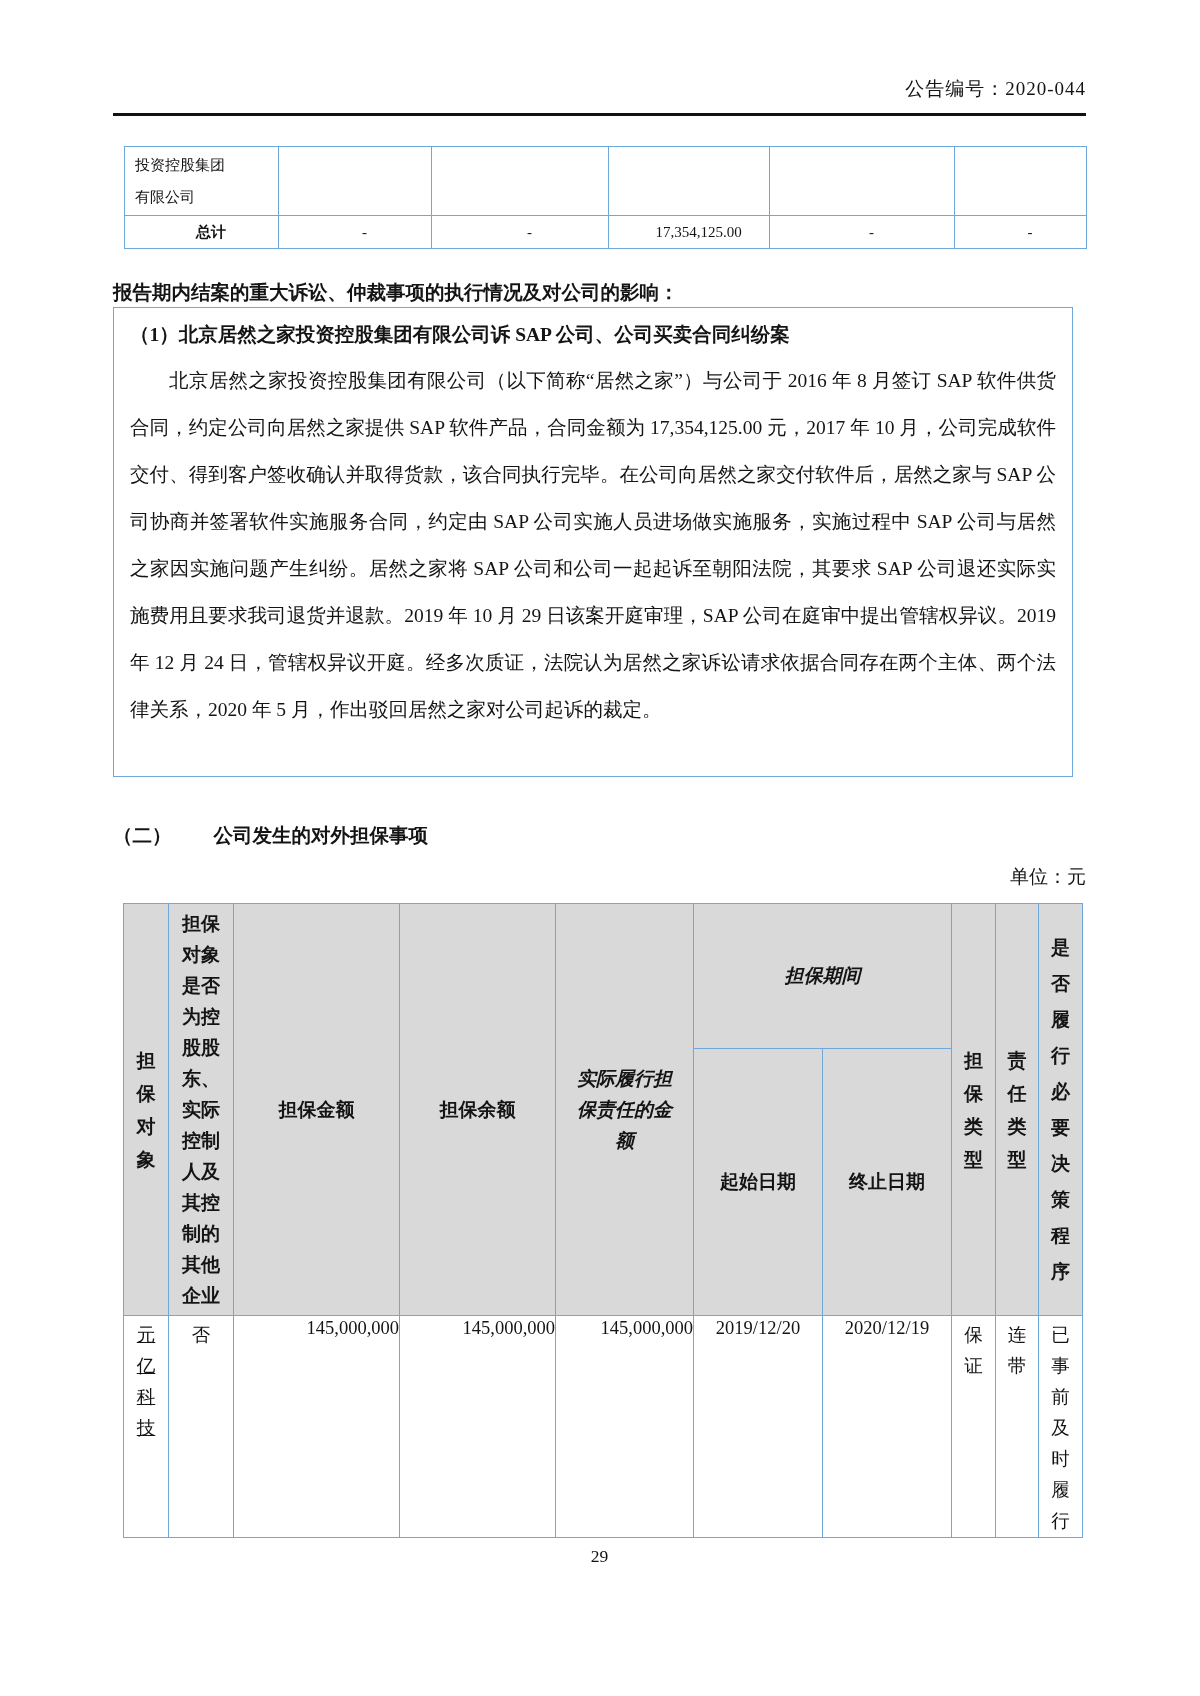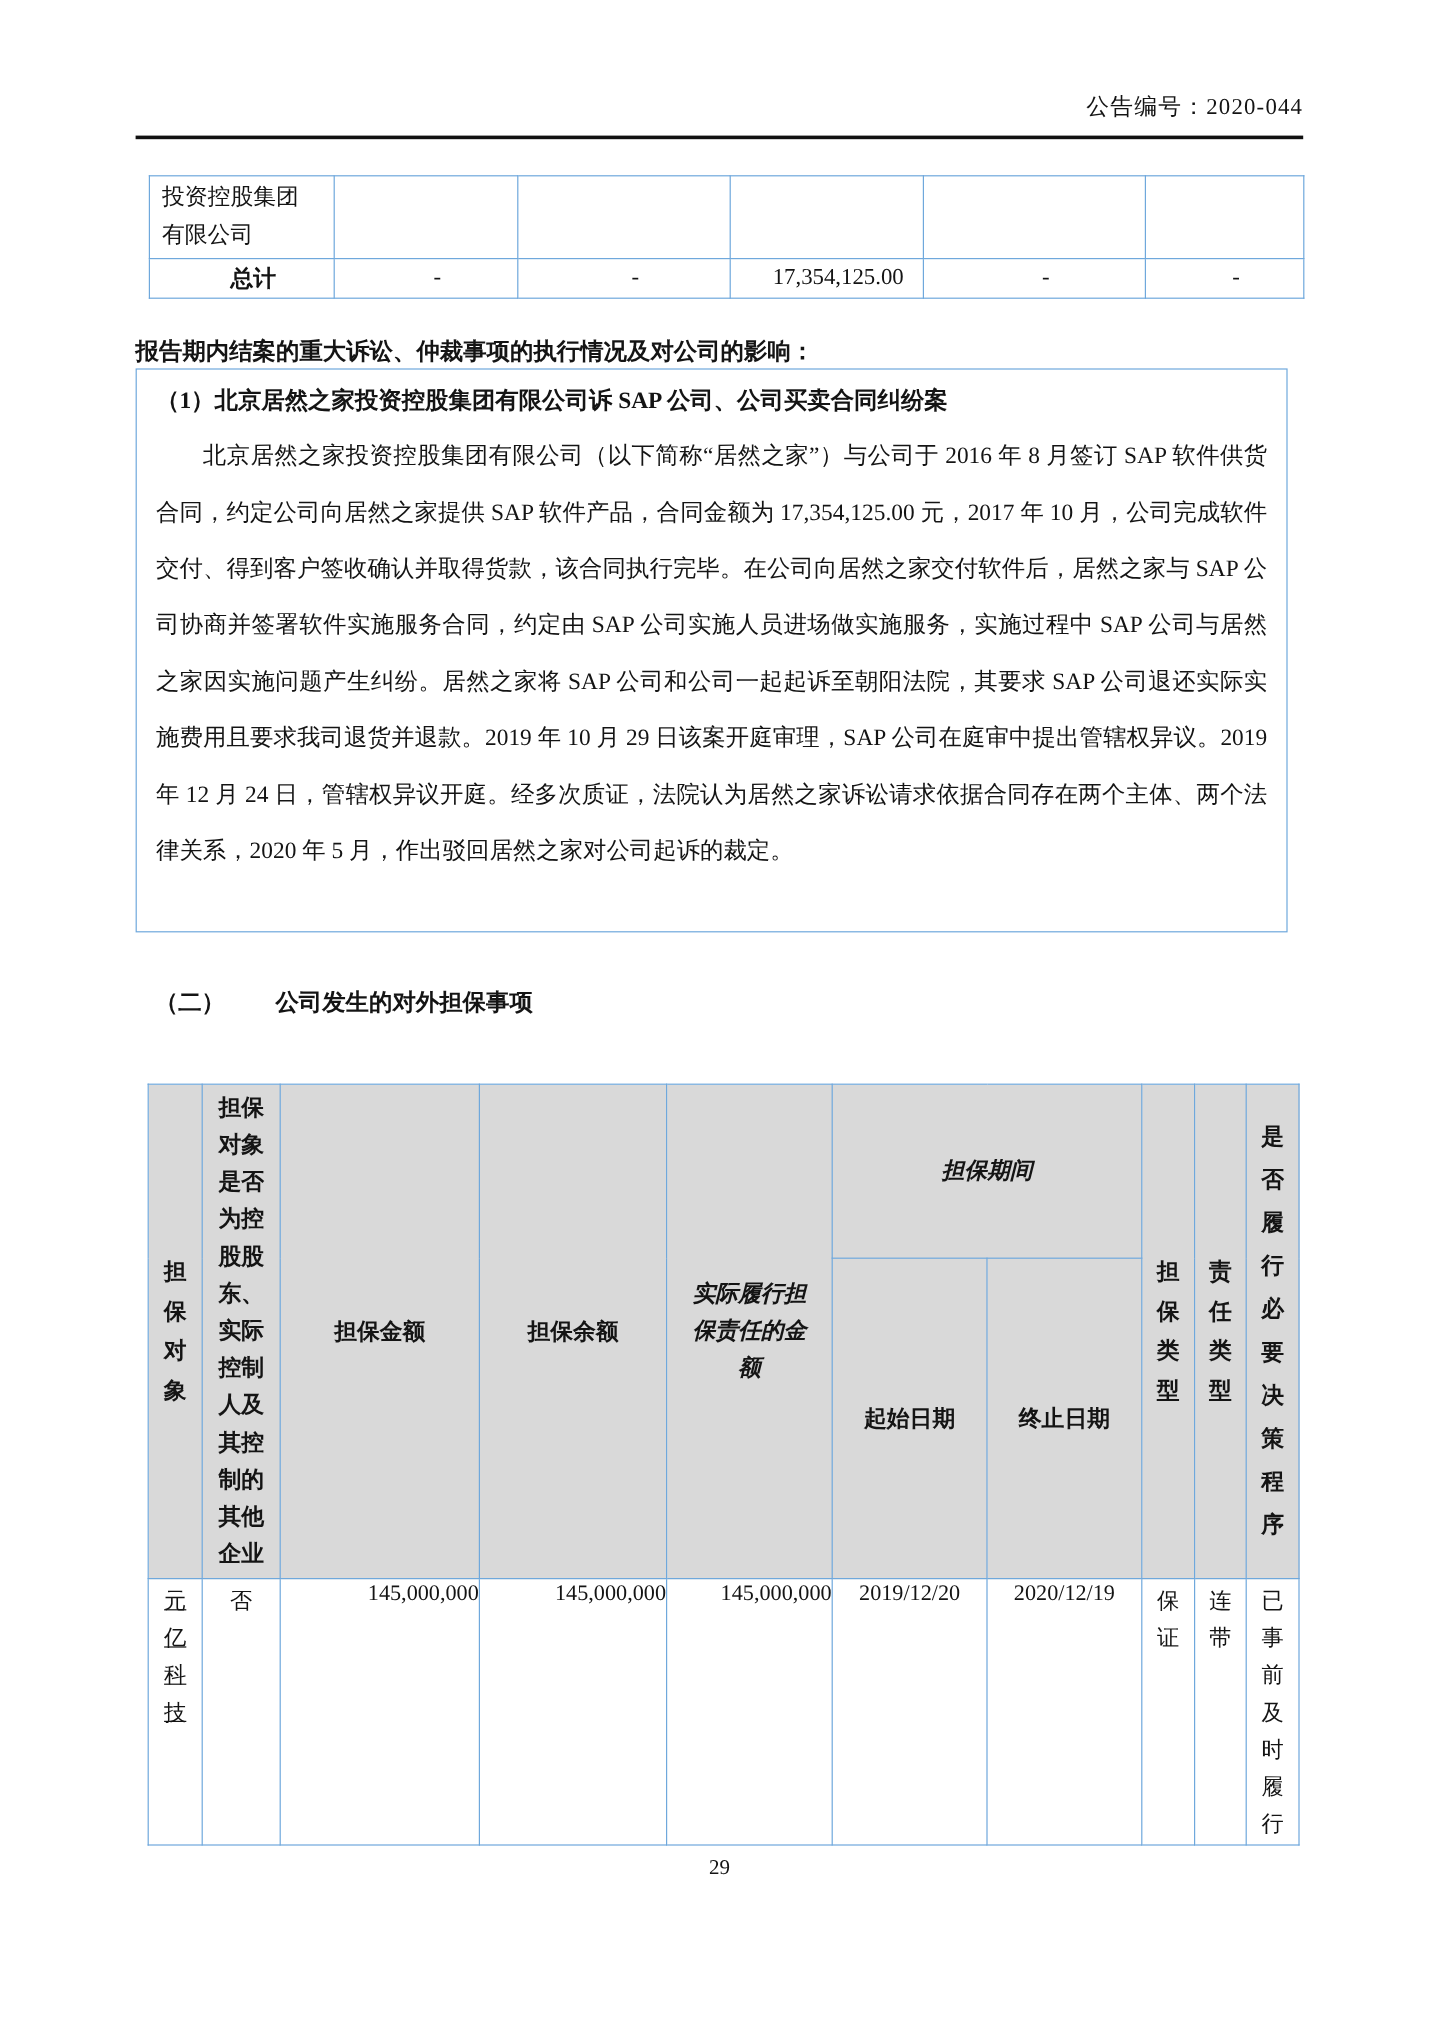--- a/index.html
+++ b/index.html
@@ -9,33 +9,33 @@
     font-family:"Liberation Serif","DejaVu Serif",serif;color:#141414;overflow:hidden;
   }
   
   .doc-no{position:absolute;top:76px;left:113px;width:973px;text-align:right;font-size:19px;letter-spacing:1px;}
   .rule{position:absolute;top:113px;left:113px;width:973px;height:2.5px;background:#111;}
   
   table{border-collapse:collapse;table-layout:fixed;}
   td,th{box-sizing:border-box;}
   
   .t1{position:absolute;top:146px;left:124px;width:962px;}
-  .t1 td{border:1.5px solid var(--bb);font-size:19px;vertical-align:middle;}
+  .t1 td{border:1.5px solid var(--bb);font-size:15px;vertical-align:middle;}
   .t1 .r1 td{height:64px;}
   .t1 .r2 td{height:33px;text-align:center;padding-left:20px;}
   .party-cell{padding:2px 10px;text-align:left;white-space:pre-line;line-height:32px;}
   .total-label{font-weight:bold;}
   
   .h1{position:absolute;top:279px;left:113px;font-size:19.5px;font-weight:bold;}
   
   .case-box{position:absolute;top:307px;left:113px;width:960px;height:470px;
     border:1.5px solid var(--bb);box-sizing:border-box;padding:13px 16px 0 16px;}
   .case-title{font-weight:bold;font-size:19.5px;line-height:27px;margin:0;}
   .case-body{margin:9px 0 0 0;font-size:19.5px;line-height:47px;text-align:justify;text-indent:2em;}
-  .h2{position:absolute;top:822px;left:129px;font-size:19.5px;font-weight:bold;}
+  .h2{position:absolute;top:822px;left:113px;font-size:19.5px;font-weight:bold;}
   .h2-label{margin-right:42px;}
   .unit{position:absolute;top:864px;left:113px;width:973px;text-align:right;font-size:19px;}
   
   .t2{position:absolute;top:903px;left:123px;width:959px;}
   .t2 th{background:var(--hg);font-weight:bold;font-size:19px;border:1.5px solid var(--bb);
     vertical-align:middle;text-align:center;padding:0;}
   .t2 td{border:1.5px solid var(--bb);font-size:18.5px;vertical-align:top;padding:2px 0 0 0;}
   .vt1{width:1.25em;margin:18px auto;line-height:33px;word-break:break-all;text-align:center;}
   .vt2{width:2.15em;margin:0 auto;line-height:31px;word-break:break-all;text-align:center;}
   .vt3{width:1.25em;margin:0 auto;line-height:36px;word-break:break-all;text-align:center;}
@@ -87,20 +87,21 @@
 
   <div class="case-box">
     <div class="case-title">（1）北京居然之家投资控股集团有限公司诉 SAP 公司、公司买卖合同纠纷案</div>
     <p class="case-body">北京居然之家投资控股集团有限公司（以下简称“居然之家”）与公司于 2016 年 8 月签订 SAP 软件供货合同，约定公司向居然之家提供 SAP 软件产品，合同金额为 17,354,125.00 元，2017 年 10 月，公司完成软件交付、得到客户签收确认并取得货款，该合同执行完毕。在公司向居然之家交付软件后，居然之家与 SAP 公司协商并签署软件实施服务合同，约定由 SAP 公司实施人员进场做实施服务，实施过程中 SAP 公司与居然之家因实施问题产生纠纷。居然之家将 SAP 公司和公司一起起诉至朝阳法院，其要求 SAP 公司退还实际实施费用且要求我司退货并退款。2019 年 10 月 29 日该案开庭审理，SAP 公司在庭审中提出管辖权异议。2019 年 12 月 24 日，管辖权异议开庭。经多次质证，法院认为居然之家诉讼请求依据合同存在两个主体、两个法律关系，2020 年 5 月，作出驳回居然之家对公司起诉的裁定。</p>
   </div>
 
   <div class="h2">
     <span class="h2-label">（二）</span><span>公司发生的对外担保事项</span>
   </div>
 
+  <div class="unit">单位：元</div>
 
   <table class="t2">
     <colgroup>
       <col style="width:45px">
         <col style="width:65px">
         <col style="width:166px">
       <col style="width:156px">
         <col style="width:138px">
         <col style="width:129px">
       <col style="width:129px">

